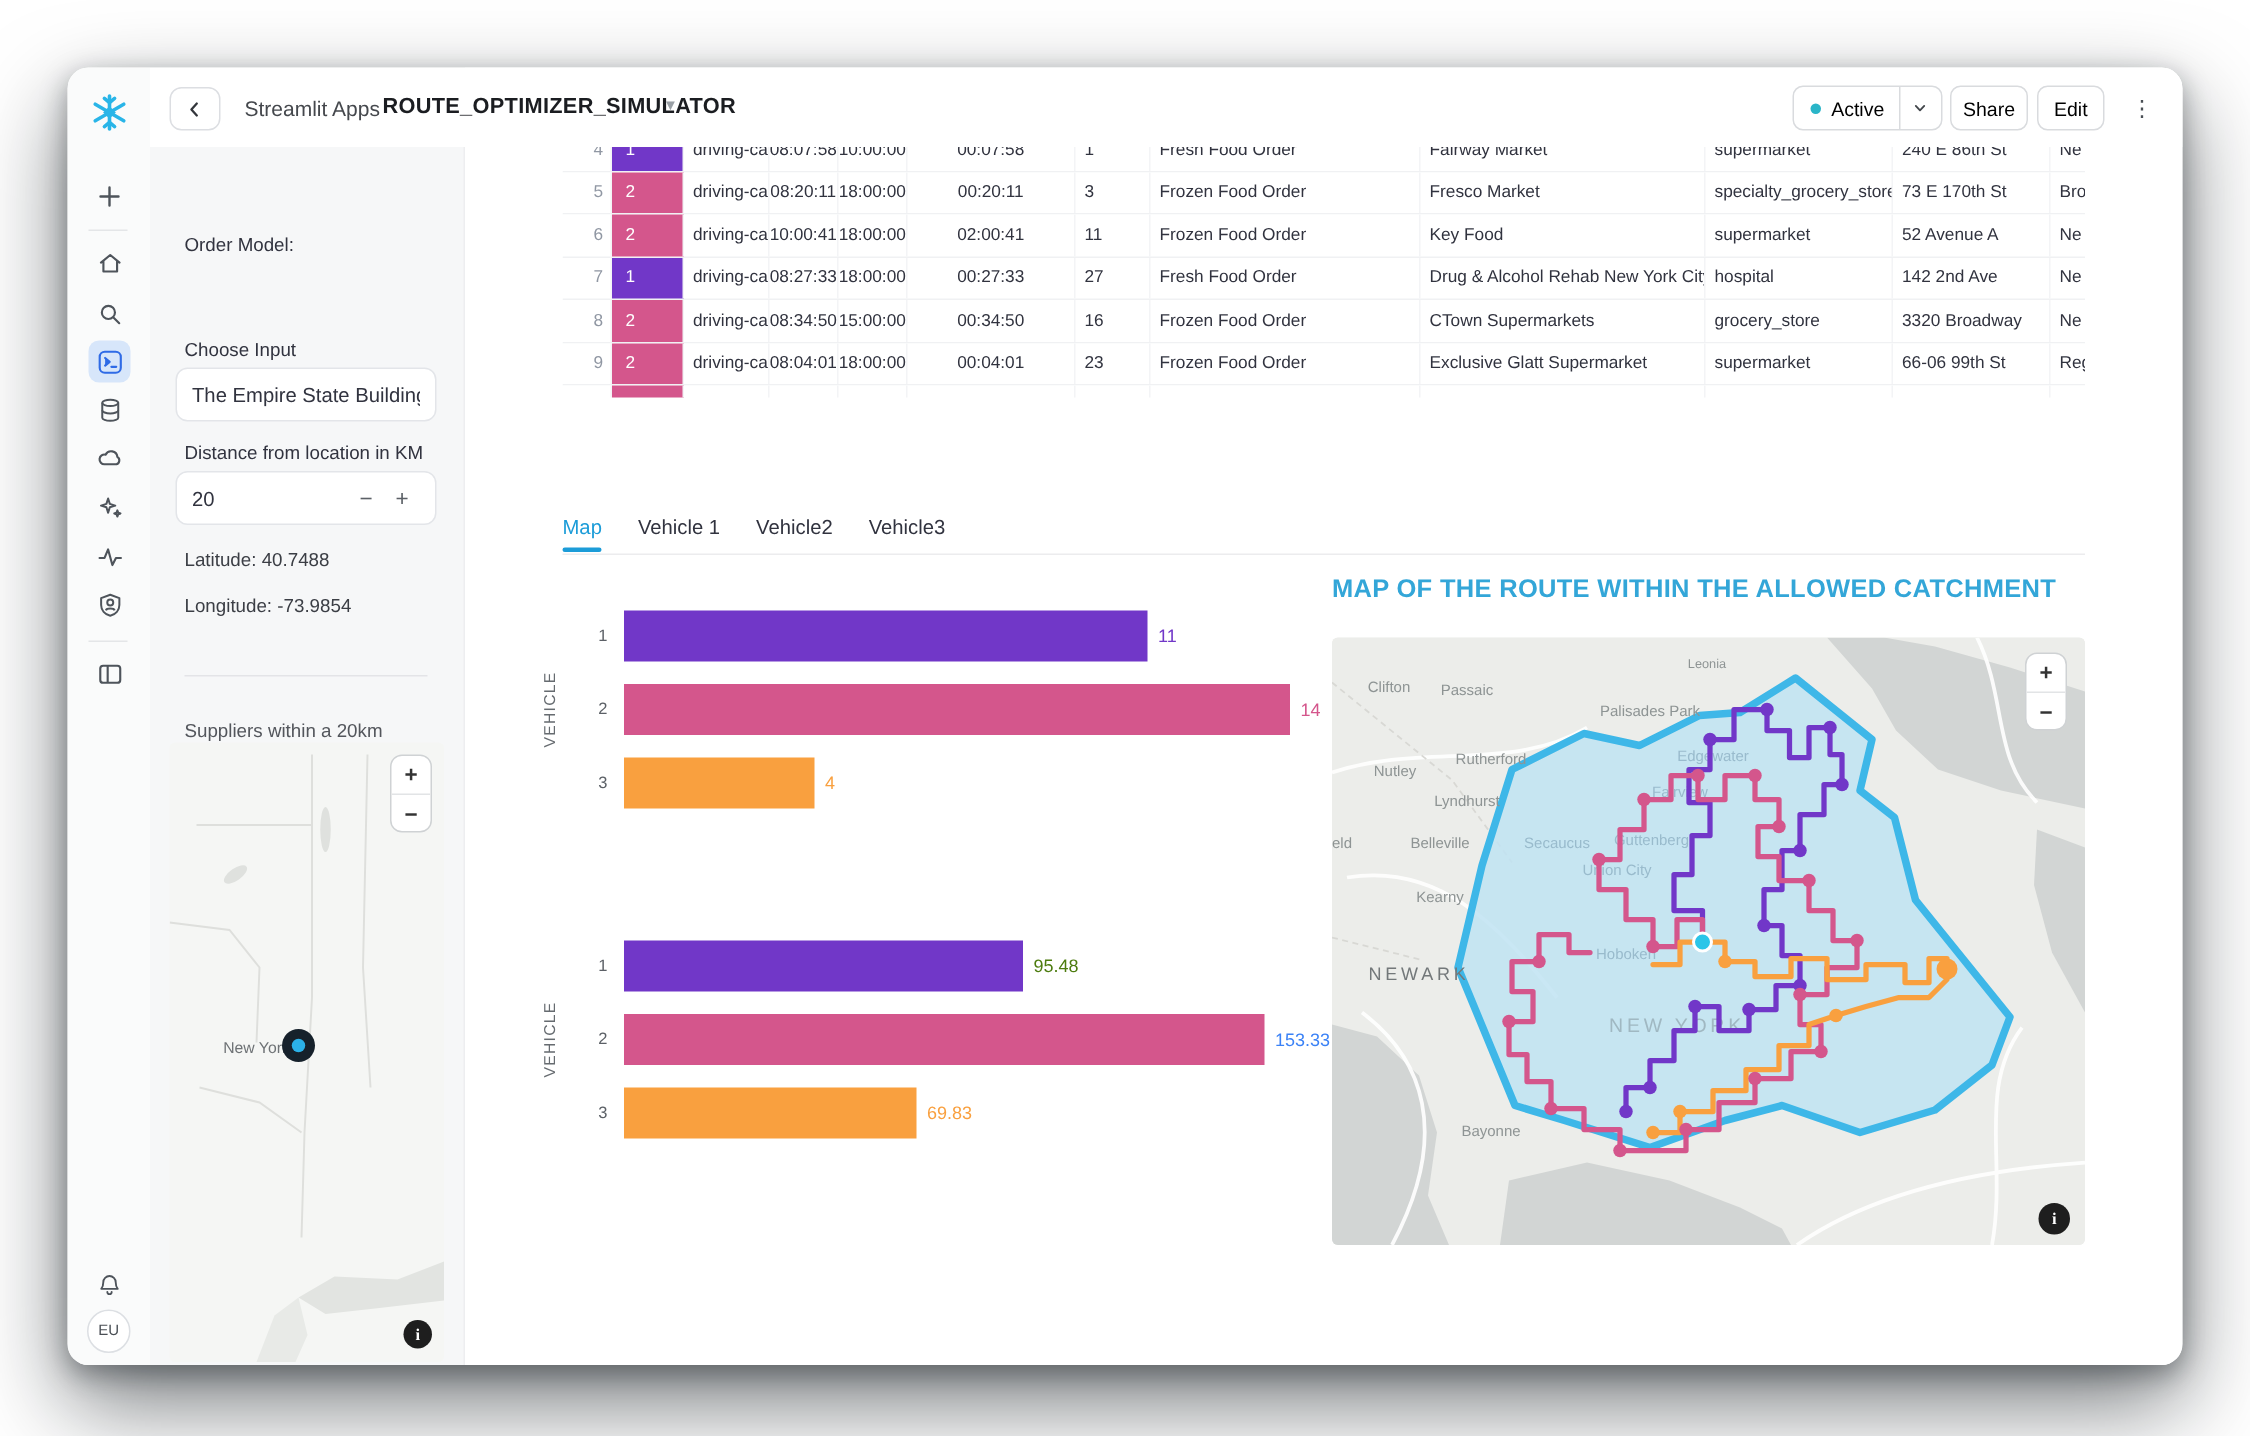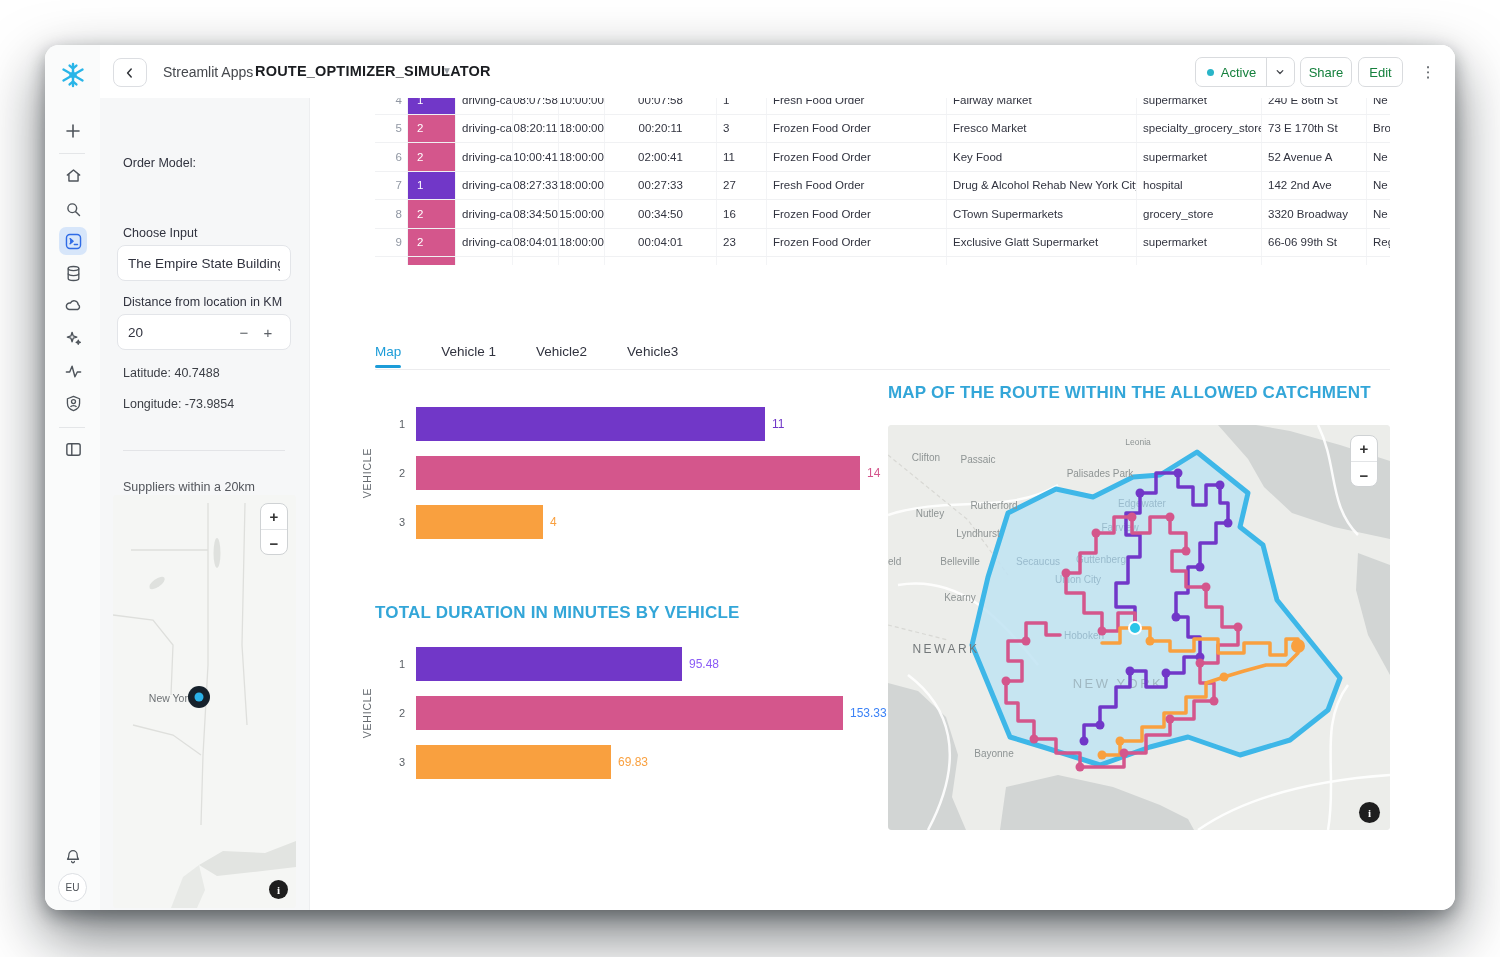--- a/index.html
+++ b/index.html
@@ -19,21 +19,21 @@
                  border:1px solid #DCDFE3; color:#4A4F55; font-size:10px; display:flex; align-items:center; justify-content:center; }
 
   
   .header { position:absolute; left:55px; right:0; top:0; height:53px; background:#fff; z-index:6; }
   .back-btn { position:absolute; left:13px; top:13px; width:34px; height:29px; border:1px solid #DCDEE2; border-radius:8px;
               background:#fff; display:flex; align-items:center; justify-content:center; cursor:pointer; }
   .crumb { position:absolute; left:63px; top:19px; font-size:14px; color:#45484D; }
   .app-title { position:absolute; left:155px; top:18px; font-size:14.5px; font-weight:bold; color:#1B1D21; letter-spacing:.2px; }
   .title-caret { position:absolute; left:342px; top:20px; font-size:10px; color:#9AA0A6; }
   .hbtn { position:absolute; top:12px; height:30px; border:1px solid #D9DBDE; border-radius:7px; background:#fff;
-          font-size:13px; color:#15803d; display:flex; align-items:center; justify-content:center; cursor:pointer; }
+          font-size:13px; color:#000000; display:flex; align-items:center; justify-content:center; cursor:pointer; }
   .status-group { left:1095px; width:100px; padding:0; }
   .status-main { display:flex; align-items:center; gap:7px; padding:0 10px; height:100%; }
   .status-dot { width:7px; height:7px; border-radius:50%; }
   .status-chev { width:27px; height:100%; border-left:1px solid #D9DBDE; display:flex; align-items:center; justify-content:center; }
   .share-btn { left:1200px; width:52px; }
   .edit-btn  { left:1258px; width:45px; }
   .kebab { position:absolute; left:1315px; top:14px; width:26px; height:26px; display:flex; align-items:center; justify-content:center;
            color:#4A4F55; font-size:15px; letter-spacing:0; cursor:pointer; }
 
   
@@ -70,21 +70,21 @@
   .c-dur  { width:112px; justify-content:center; }
   .c-jobs { width:50px; padding-left:6px; }
   .c-ord  { width:180px; }
   .c-name { width:190px; }
   .c-cat  { width:125px; }
   .c-addr { width:105px; }
   .c-city { width:23px; border-right:none; padding-right:0; }
 
   
   .tabbar-line { position:absolute; left:65px; top:324px; width:1015px; height:1px; background:#ECECEE; }
-  .tabs { position:absolute; left:65px; top:299px; display:flex; gap:40px; }
+  .tabs { position:absolute; left:65px; top:299px; display:flex; gap:24px; }
   .tab { font-size:13.5px; color:#31333F; padding-bottom:8px; position:relative; cursor:pointer; }
   .tab.active { color:#1C9CD8; }
   .tab.active::after { content:""; position:absolute; left:0; right:0; bottom:-1px; height:3px; background:#1C9CD8; border-radius:2px; }
 
   
   .chart-title { font-size:17px; font-weight:bold; letter-spacing:.2px; }
   .chart { position:absolute; left:65px; width:540px; }
   .chart-1 { top:338px; }
   .chart-2 { top:558px; }
   .plot { position:relative; margin-top:24px; }
@@ -396,27 +396,26 @@
           </div>
           <div class="bar-row">
             <span class="bar-cat">3</span>
             <div class="bar" style="width: 127px; background: rgb(249, 160, 63);"></div>
             <span class="bar-val" style="color: rgb(249, 160, 63);">4</span>
           </div>
         </div>
     </section>
 
     <section class="chart chart-2">
-      <h2 class="chart-title" id="ct-1" style="color: rgb(51, 166, 216);">TOTAL DURATION IN MINUTES BY VEHICLE</h2>
       <div class="plot" id="chart-1">
         <span class="ylab">VEHICLE</span>
       <div class="bar-row">
             <span class="bar-cat">1</span>
             <div class="bar" style="width: 266px; background: rgb(113, 55, 200);"></div>
-            <span class="bar-val" style="color: #8b5cf6;">95.48</span>
+            <span class="bar-val" style="color: #4d7c0f;">95.48</span>
           </div>
           <div class="bar-row">
             <span class="bar-cat">2</span>
             <div class="bar" style="width: 427px; background: rgb(212, 86, 140);"></div>
             <span class="bar-val" style="color: #3b82f6;">153.33</span>
           </div>
           <div class="bar-row">
             <span class="bar-cat">3</span>
             <div class="bar" style="width: 195px; background: rgb(249, 160, 63);"></div>
             <span class="bar-val" style="color: rgb(249, 160, 63);">69.83</span>

